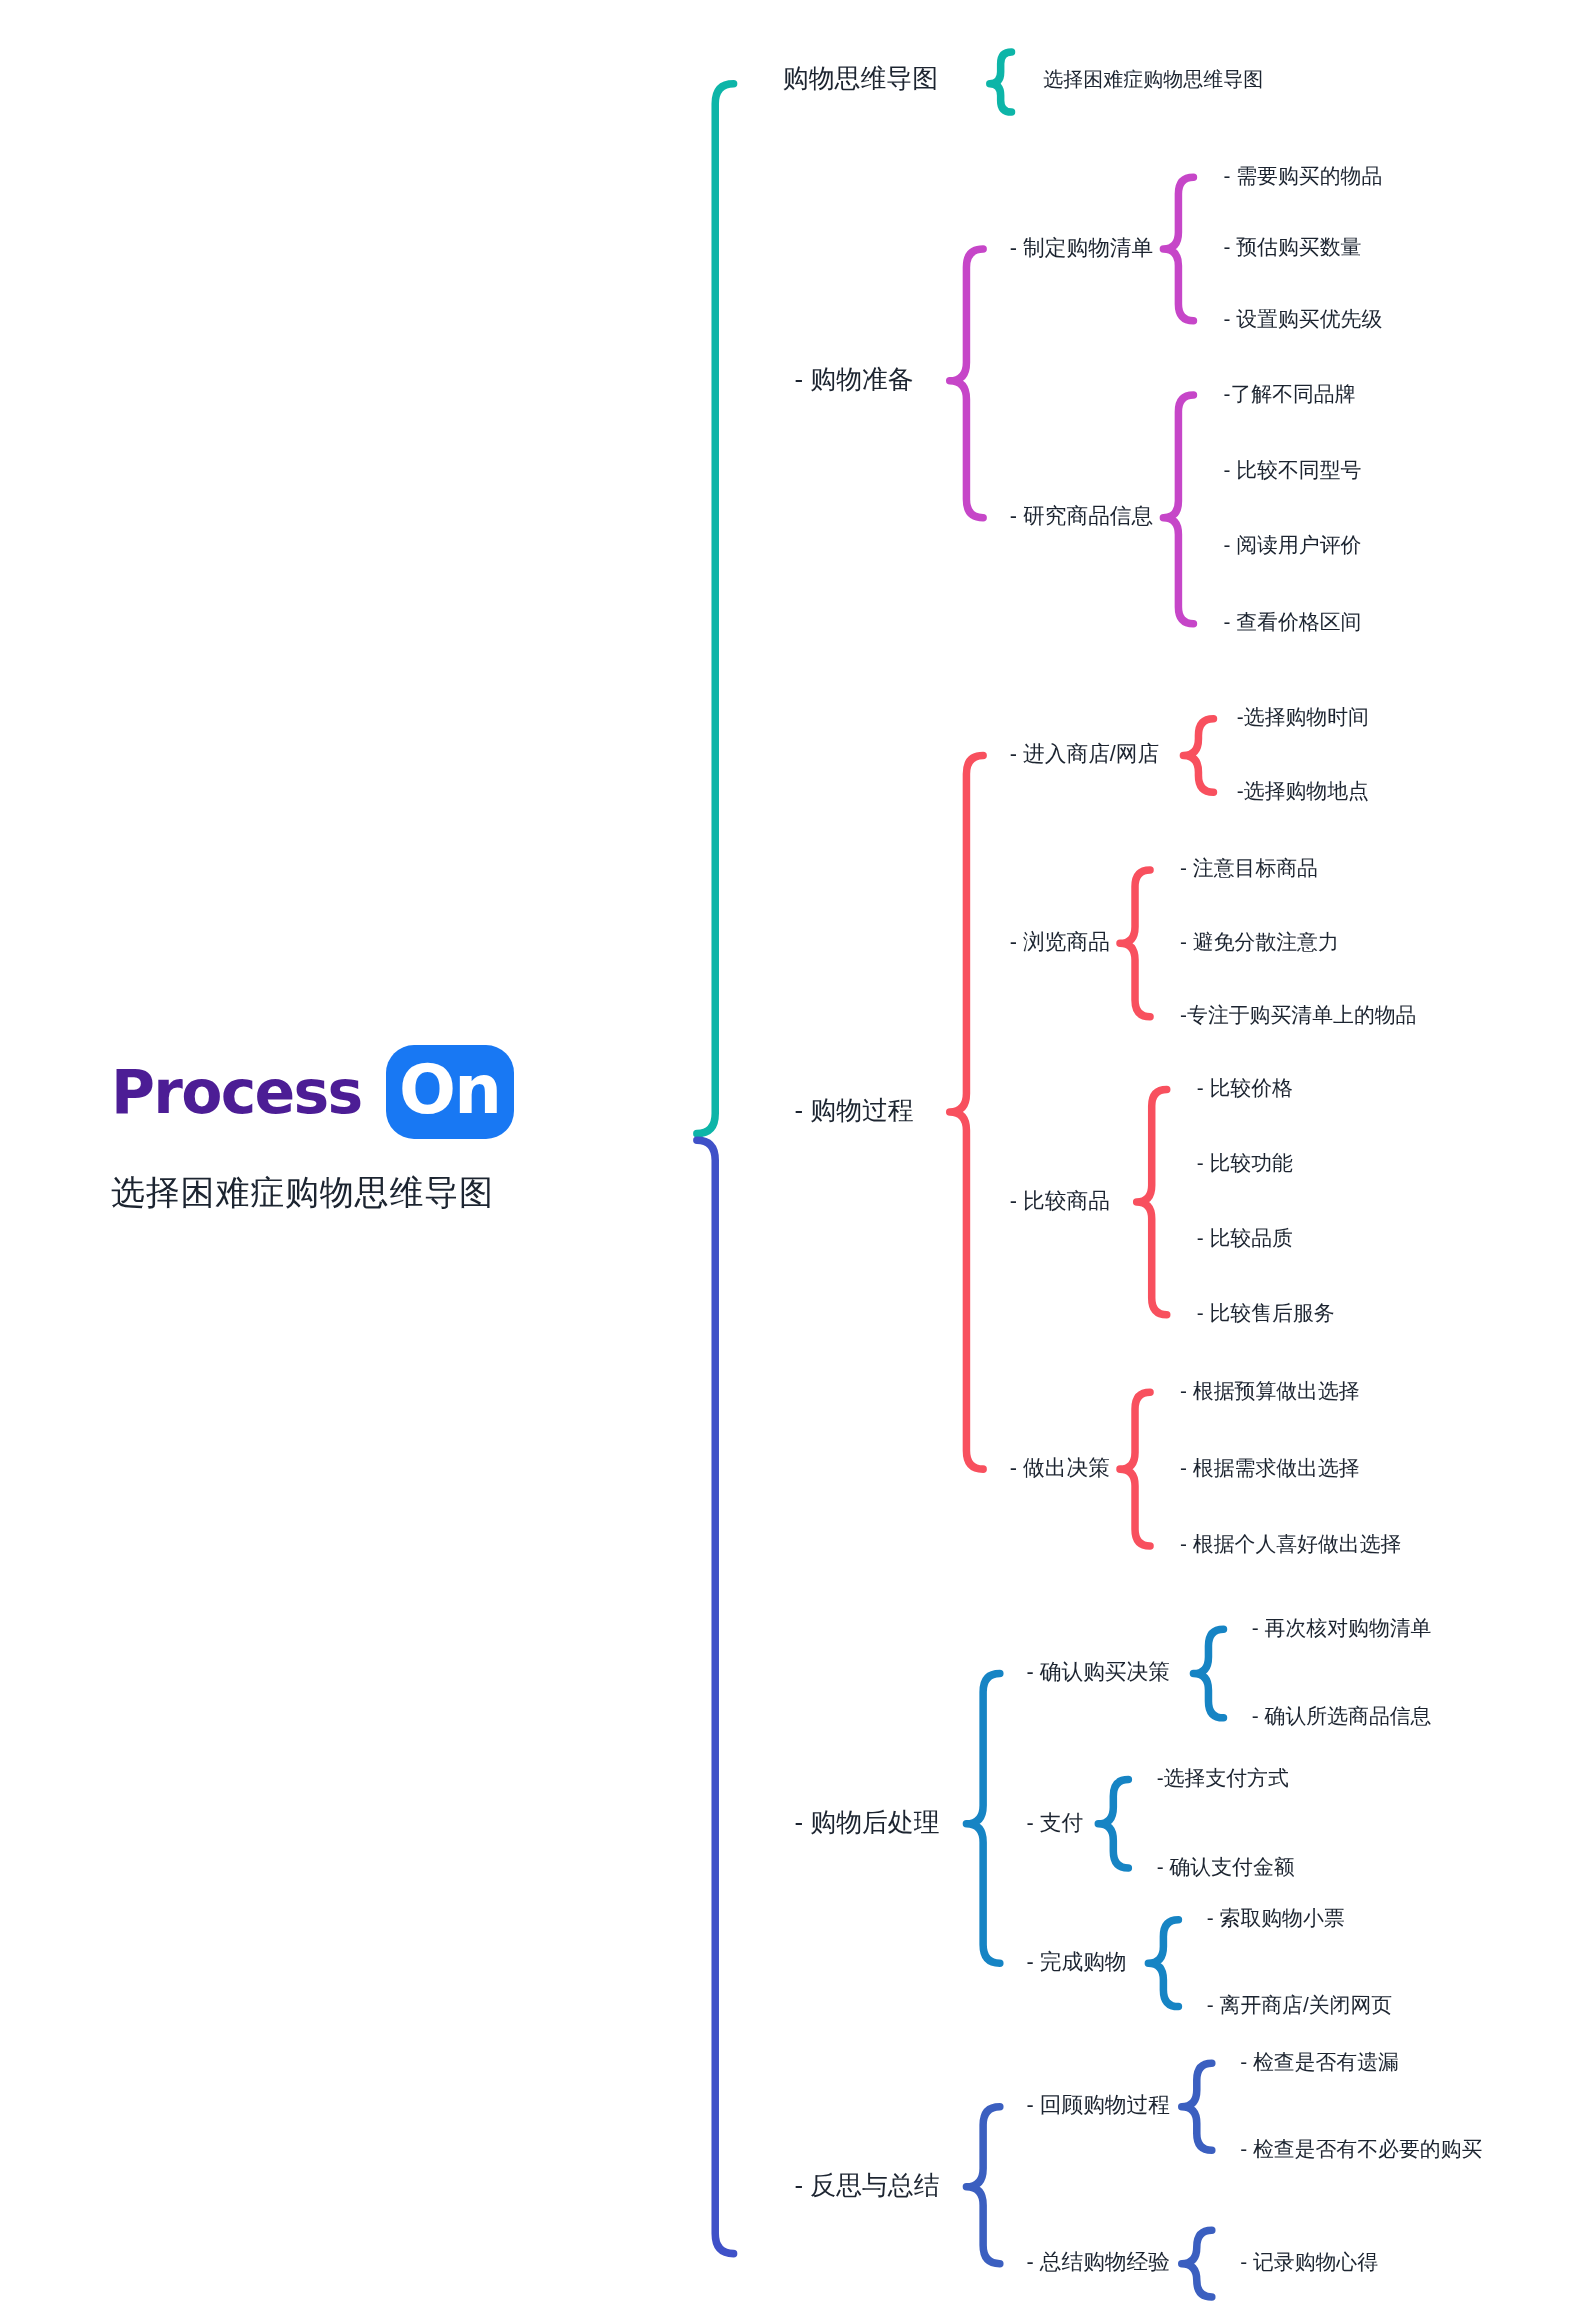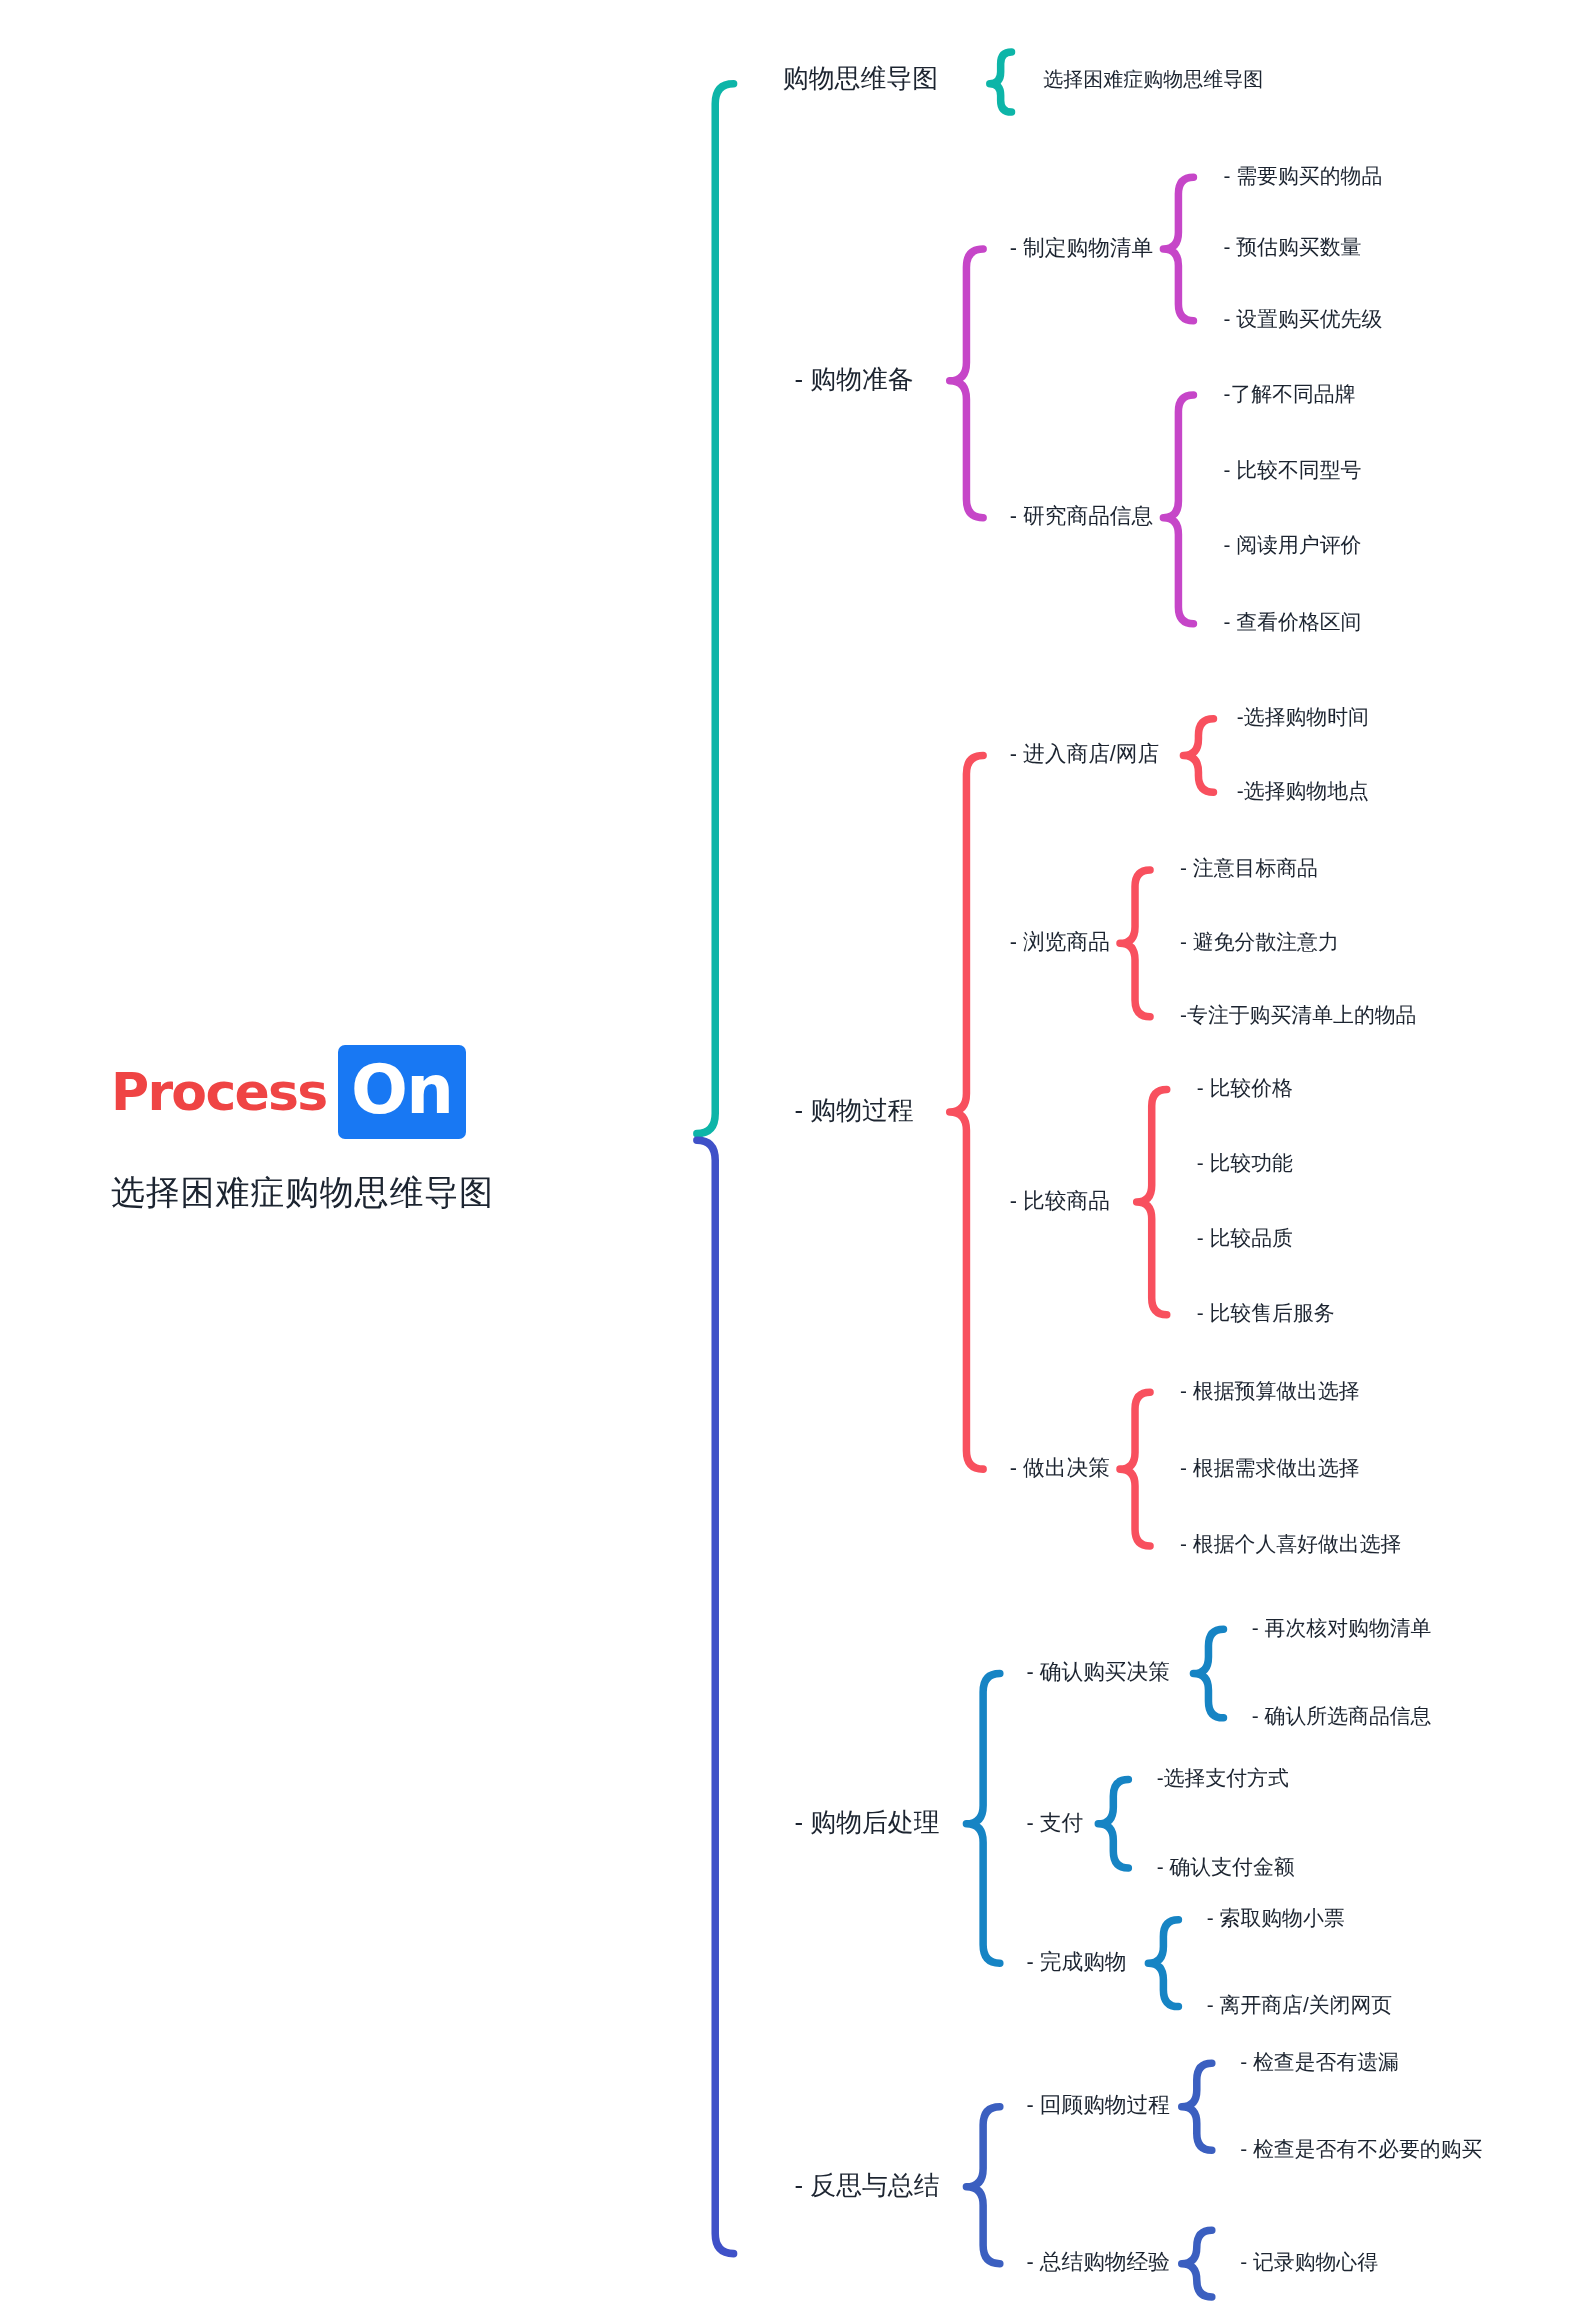--- a/index.html
+++ b/index.html
@@ -31,29 +31,29 @@
     width: 534px;
   }
   .brand-logo {
     display: flex;
     align-items: center;
     height: 90px;
   }
   .brand-word {
     font-family: "DejaVu Sans", sans-serif;
     font-weight: bold;
-    font-size: 52px;
+    font-size: 60px;
     line-height: 70px;
     letter-spacing: -1.7px;
-    color: #ef4444;
+    color: #4c1d95;
   }
   .brand-badge {
-    margin-left: 11px;
+    margin-left: 24px;
     background: #1878F3;
-    border-radius: 7px;
+    border-radius: 28px;
     color: #ffffff;
     font-family: "DejaVu Sans", sans-serif;
     font-weight: bold;
     font-size: 67px;
     line-height: 67px;
     letter-spacing: -1.7px;
     padding: 11.7px 13.4px 15px 13.4px;
     display: inline-block;
   }
   .brand-subtitle {

